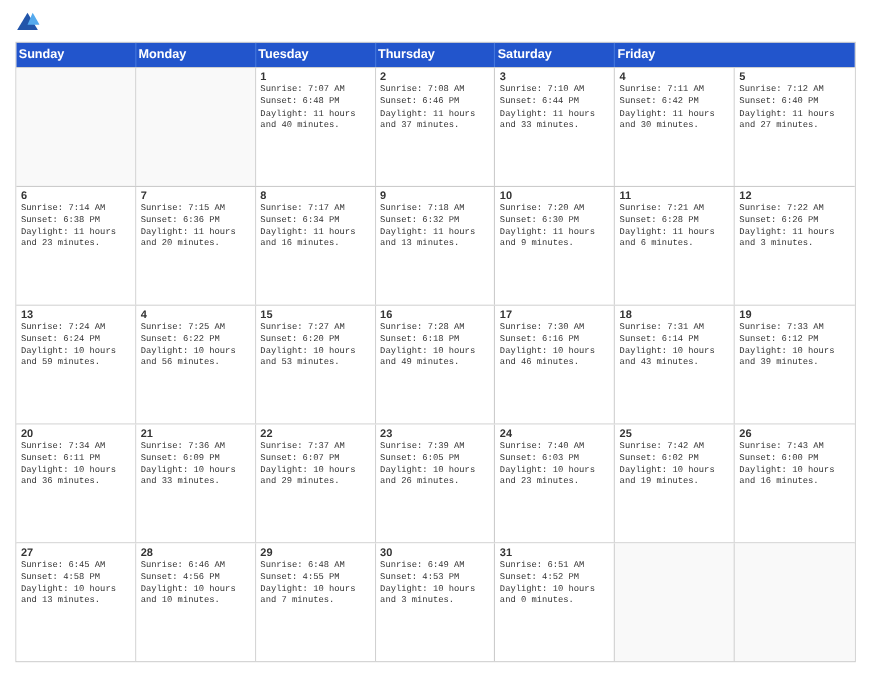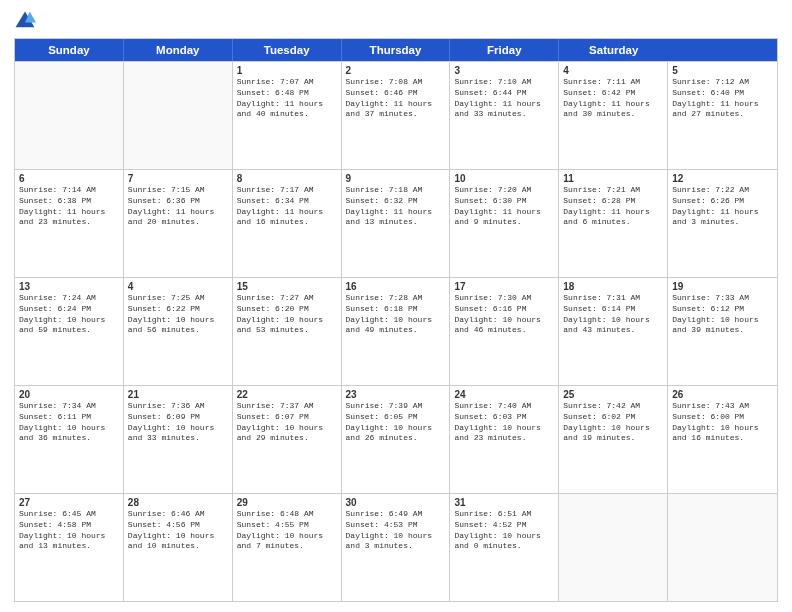--- a/index.html
+++ b/index.html
@@ -64,21 +64,20 @@
     }
     .cal-header {
       display: grid;
       grid-template-columns: repeat(7, 1fr);
       background: #2255cc;
     }
     .cal-header-cell {
       color: #fff;
       font-size: 11.5px;
       font-weight: bold;
-      text-align: center;
       padding: 5px 2px;
       border-right: 1px solid #4477dd;
     }
     .cal-header-cell:last-child { border-right: none; }
     .cal-body {
       display: flex;
       flex-direction: column;
       flex: 1;
     }
     .cal-row {
@@ -131,22 +130,22 @@
       <div class="subtitle"></div>
     </div>
   </div>
 
   <div class="calendar">
     <div class="cal-header">
     <div class="cal-header-cell">Sunday</div>
         <div class="cal-header-cell">Monday</div>
         <div class="cal-header-cell">Tuesday</div>
         <div class="cal-header-cell">Thursday</div>
+        <div class="cal-header-cell">Saturday</div>
         <div class="cal-header-cell">Friday</div>
-        <div class="cal-header-cell">Saturday</div>
       </div>
     <div class="cal-body">
     <div class="cal-row">
           <div class="cal-cell empty"></div>
           <div class="cal-cell empty"></div>
           <div class="cal-cell">
             <span class="day-num">1</span>
             <div class="cell-text">Sunrise: 7:07 AM<br>Sunset: 6:48 PM<br>Daylight: 11 hours<br>and 40 minutes.</div>
           </div>
           <div class="cal-cell">

